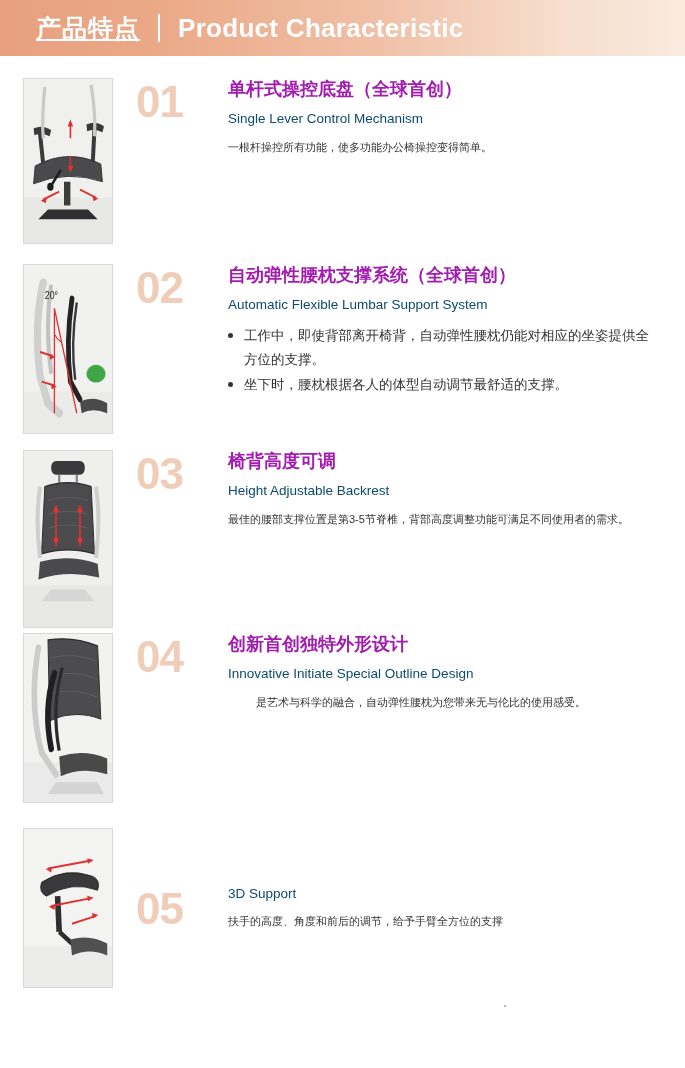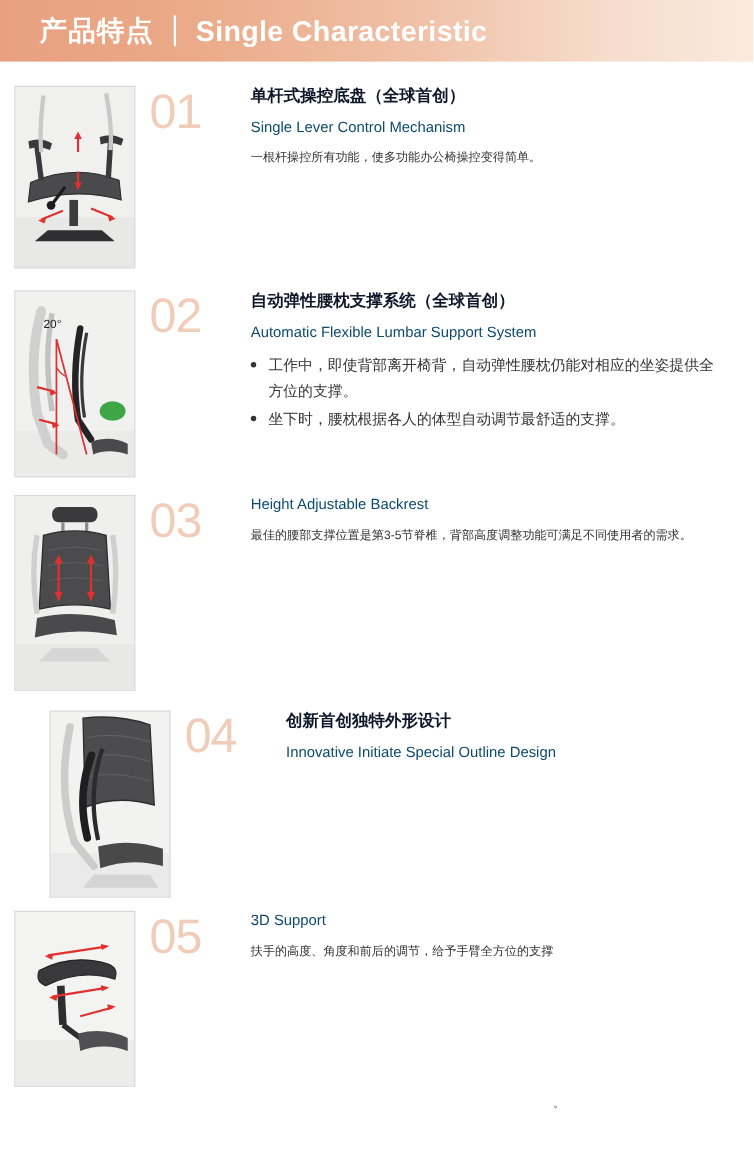--- a/index.html
+++ b/index.html
@@ -26,20 +26,21 @@
     align-items: center;
     padding-left: 36px;
   }
   .header-cn {
     color: #ffffff;
     font-size: 25px;
     font-weight: bold;
     letter-spacing: 1px;
     line-height: 1;
     white-space: nowrap;
+    text-decoration: underline;
   }
   .header-divider {
     width: 2px;
     height: 28px;
     background: #ffffff;
     margin: 0 18px;
     flex: none;
   }
   .header-en {
     color: #ffffff;
@@ -56,46 +57,46 @@
     width: 685px;
     display: flex;
   }
   .thumb-col {
     width: 136px;
     flex: none;
     display: flex;
     justify-content: center;
   }
   .thumb {
-    width: 110px;
+    width: 90px;
     border: 1px solid #d8d8d8;
     background: #f2f2f2;
     position: relative;
     overflow: hidden;
   }
   .text-col {
     flex: 1;
     display: flex;
     padding-right: 24px;
   }
   .num {
     width: 92px;
     flex: none;
     color: #f0cdb8;
     font-size: 44px;
-    font-weight: normal;
+    font-weight: bold;
     letter-spacing: -1px;
     line-height: 1;
     padding-top: 2px;
     text-align: left;
   }
   .body-col { flex: 1; }
   .title-cn {
-    color: #0f172a;
-    font-size: 15px;
+    color: #a21caf;
+    font-size: 18px;
     font-weight: bold;
     line-height: 1.3;
     margin: 0 0 9px 0;
   }
   .title-en {
     color: #0c4a6e;
     font-size: 13.5px;
     line-height: 1.3;
     margin: 0 0 10px 0;
   }
@@ -139,21 +140,21 @@
   }
 </style>
 </head>
 <body>
 
 <div id="page">
 
   <div class="header">
     <div class="header-cn">产品特点</div>
     <div class="header-divider"></div>
-    <div class="header-en">Single Characteristic</div>
+    <div class="header-en">Product Characteristic</div>
   </div>
 
   <div class="row" style="top:78px;">
     <div class="thumb-col">
       <div class="thumb" style="height:166px;">
         <svg class="photo-svg" viewBox="0 0 110 166" preserveAspectRatio="none">
           <rect x="0" y="0" width="110" height="166" fill="#f0f0ef"></rect>
           <rect x="0" y="120" width="110" height="46" fill="#e8e8e7"></rect>
 
           <path d="M14 88 Q55 70 96 86 L98 104 Q55 92 12 106 Z" fill="#4a4a4c"></path>
@@ -263,27 +264,28 @@
           <path d="M40 96 l-4 -8 h8 z" class="dot-end"></path>
           <path d="M70 96 L70 58" stroke="#e03030" stroke-width="2"></path>
           <path d="M70 54 l-4 8 h8 z" class="dot-end"></path>
           <path d="M70 96 l-4 -8 h8 z" class="dot-end"></path>
         </svg>
       </div>
     </div>
     <div class="text-col">
       <div class="num">03</div>
       <div class="body-col">
+        <div class="title-cn">椅背高度可调</div>
         <div class="title-en">Height Adjustable Backrest</div>
         <div class="desc">最佳的腰部支撑位置是第3-5节脊椎，背部高度调整功能可满足不同使用者的需求。</div>
       </div>
     </div>
   </div>
 
-  <div class="row" style="top:646px;padding-left:32px;">
+  <div class="row" style="top:633px;">
     <div class="thumb-col">
       <div class="thumb" style="height:170px;">
         <svg class="photo-svg" viewBox="0 0 110 170" preserveAspectRatio="none">
           <rect x="0" y="0" width="110" height="170" fill="#f2f2f1"></rect>
           <rect x="0" y="130" width="110" height="40" fill="#eaeaea"></rect>
 
           <path d="M30 6 Q62 2 92 12 L96 86 Q62 76 32 88 Z" fill="#4c4c4e"></path>
           <path d="M30 6 Q62 2 92 12 L96 86 Q62 76 32 88 Z" fill="none" stroke="#2d2d2f" stroke-width="1.2"></path>
           <path d="M34 24 Q62 18 92 28 M34 42 Q62 36 92 46 M34 60 Q62 54 92 64" stroke="#606062" stroke-width="1" fill="none"></path>
 
@@ -296,25 +298,26 @@
 
           <path d="M40 150 L92 150 L100 162 L30 162 Z" fill="#d4d4d4"></path>
         </svg>
       </div>
     </div>
     <div class="text-col">
       <div class="num">04</div>
       <div class="body-col">
         <div class="title-cn">创新首创独特外形设计</div>
         <div class="title-en">Innovative Initiate Special Outline Design</div>
-      </div>
-    </div>
-  </div>
-
-  <div class="row" style="top:828px;">
+        <div class="desc indent">是艺术与科学的融合，自动弹性腰枕为您带来无与伦比的使用感受。</div>
+      </div>
+    </div>
+  </div>
+
+  <div class="row" style="top:828px;align-items:center;">
     <div class="thumb-col">
       <div class="thumb" style="height:160px;">
         <svg class="photo-svg" viewBox="0 0 110 160" preserveAspectRatio="none">
           <rect x="0" y="0" width="110" height="160" fill="#f3f3f2"></rect>
           <rect x="0" y="118" width="110" height="42" fill="#ececeb"></rect>
 
           <path d="M22 54 Q52 38 86 48 Q96 52 92 62 Q60 52 28 68 Q18 64 22 54 Z" fill="#39393b"></path>
           <path d="M22 54 Q52 38 86 48 Q96 52 92 62 Q60 52 28 68 Q18 64 22 54 Z" fill="none" stroke="#232325" stroke-width="1"></path>
 
           <path d="M42 68 L44 104" stroke="#2e2e30" stroke-width="7" fill="none"></path>

